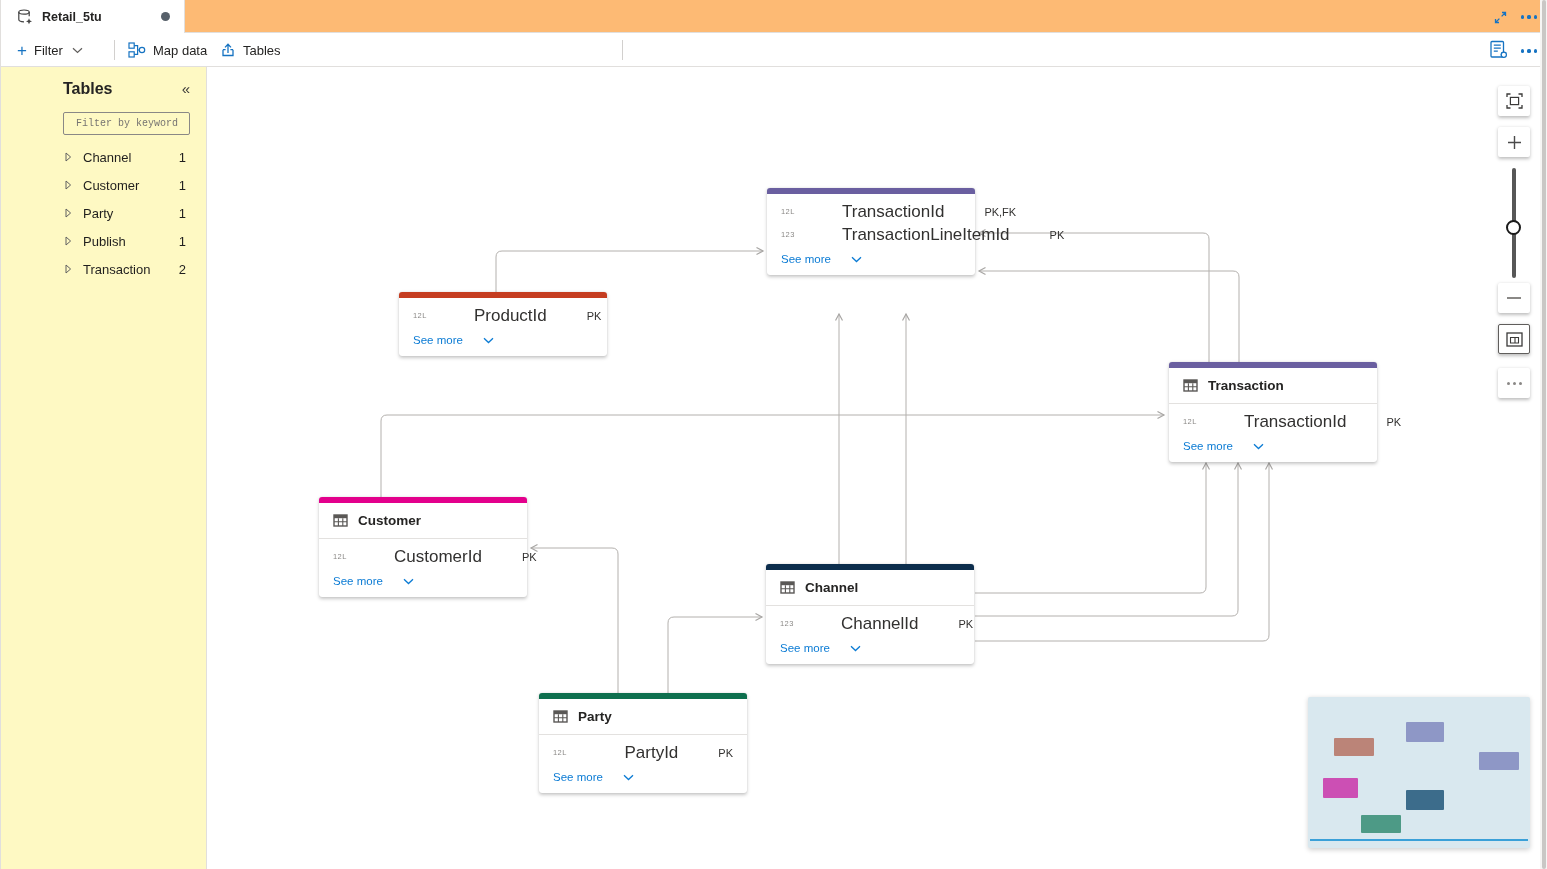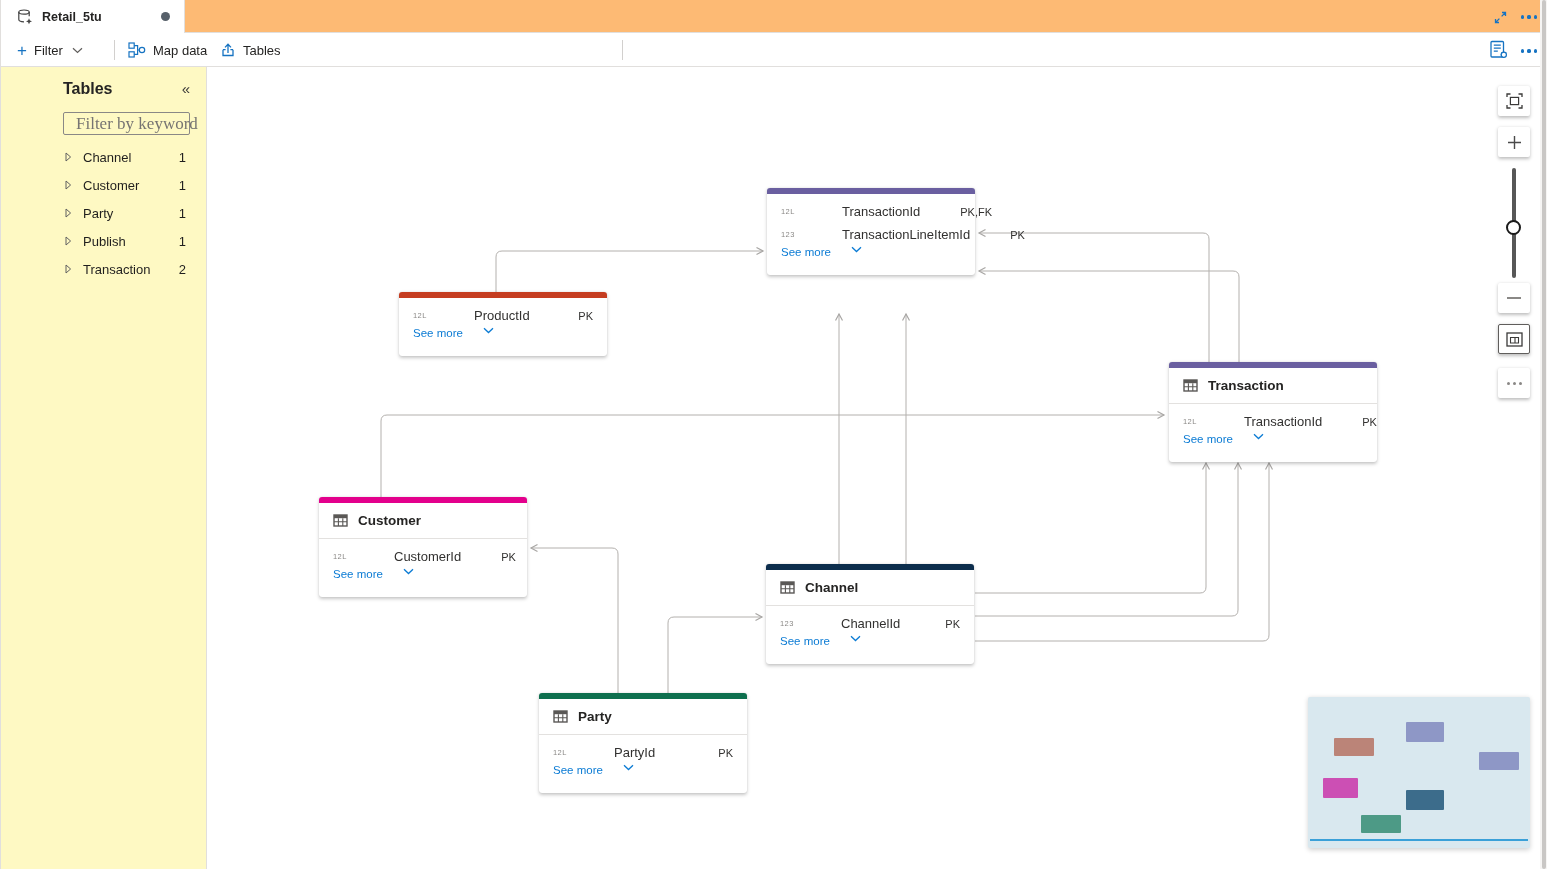--- a/index.html
+++ b/index.html
@@ -24,41 +24,41 @@
   .plus-glyph { color:#1673c2; font-size:17px; font-weight:400; line-height:1; }
   .chev { margin-left:2px; }
 
   
   .sidebar { position:absolute; left:0; top:67px; width:206px; height:802px; background:#fef9c3; border-right:1px solid #e1dfdd;padding-left:40px; }
   .sidebar-head { display:flex; align-items:center; padding:12px 12px 0 22px; }
   .sidebar-title { font-size:16px; font-weight:700; color:#252423; }
   .collapse-ic { margin-left:auto; font-size:15px; color:#3b3a39; cursor:pointer; line-height:1; padding:2px 4px; }
   .filter-box { margin:14px 16px 8px 22px; height:23px; border:1px solid #8a8886; border-radius:2px;
                 display:flex; align-items:center; gap:6px; padding:0 6px; }
-  .filter-input { border:none; outline:none; flex:1; font-family:Liberation Serif, serif; font-size:17px; color:#323130; background:transparent; }
+  .filter-input { border:none; outline:none; flex:1; font-family:Liberation Mono, monospace; font-size:10px; color:#323130; background:transparent; }
   .filter-input::placeholder { color:#767472; }
   .tree { margin-top:6px; }
   .tree-row { display:flex; align-items:center; height:28px; padding:0 20px 0 24px; cursor:pointer; }
   .tree-chev { width:14px; display:flex; align-items:center; }
   .tree-label { font-size:13px; color:#201f1e; margin-left:4px; }
   .tree-count { margin-left:auto; font-size:13px; color:#201f1e; }
 
   
   .connectors { position:absolute; left:0; top:0; width:1547px; height:869px; pointer-events:none; }
   .entity { position:absolute; width:208px; background:#fff; border-radius:3px;
             box-shadow:0 1.2px 3.6px rgba(0,0,0,.22), 0 0 1px rgba(0,0,0,.12); cursor:move; }
   .entity-bar { height:6px; border-radius:3px 3px 0 0; }
   .entity-head { display:flex; align-items:center; gap:10px; height:36px; padding:0 14px; border-bottom:1px solid #e3e1df; }
   .entity-title { font-size:13.5px; font-weight:700; color:#252423; white-space:nowrap; }
   .entity-body { padding:6px 0 3px; }
   .frow { display:flex; align-items:center; height:23px; padding:0 14px;gap:40px; }
   .ftype { width:21px; font-size:7.5px; color:#8a8886; letter-spacing:.4px; flex:none; }
-  .fname { flex:1; font-size:13px; color:#323130; white-space:nowrap; }
+  .fname { flex:1; font-size:17px; color:#323130; white-space:nowrap;text-align:right; }
   .fkey { font-size:11px; color:#323130; }
-  .see-more { display:flex; gap:20px; height:26px; padding:0 14px; cursor:pointer; }
+  .see-more { display:flex; align-items:center; gap:20px; height:26px; padding:0 14px; cursor:pointer; }
   .see-more span { font-size:11.5px; color:#0b7bd4; }
 
   
   .fab { position:absolute; left:1497px; width:32px; height:30px; background:#fff; border:none; border-radius:2px;
          box-shadow:0 1.6px 3.6px rgba(0,0,0,.26); display:flex; align-items:center; justify-content:center; cursor:pointer; }
   .fab.active { border:1px solid #605e5c; }
   .dash { width:14px; height:2.5px; background:#8a8886; }
   .dots3 { display:flex; gap:3px; }
   .dots3 i { width:3px; height:3px; border-radius:50%; background:#8a8886; }
   .slider-track { position:absolute; left:1511px; top:168px; width:4px; height:110px; background:#575757; border-radius:2px; cursor:pointer; }

